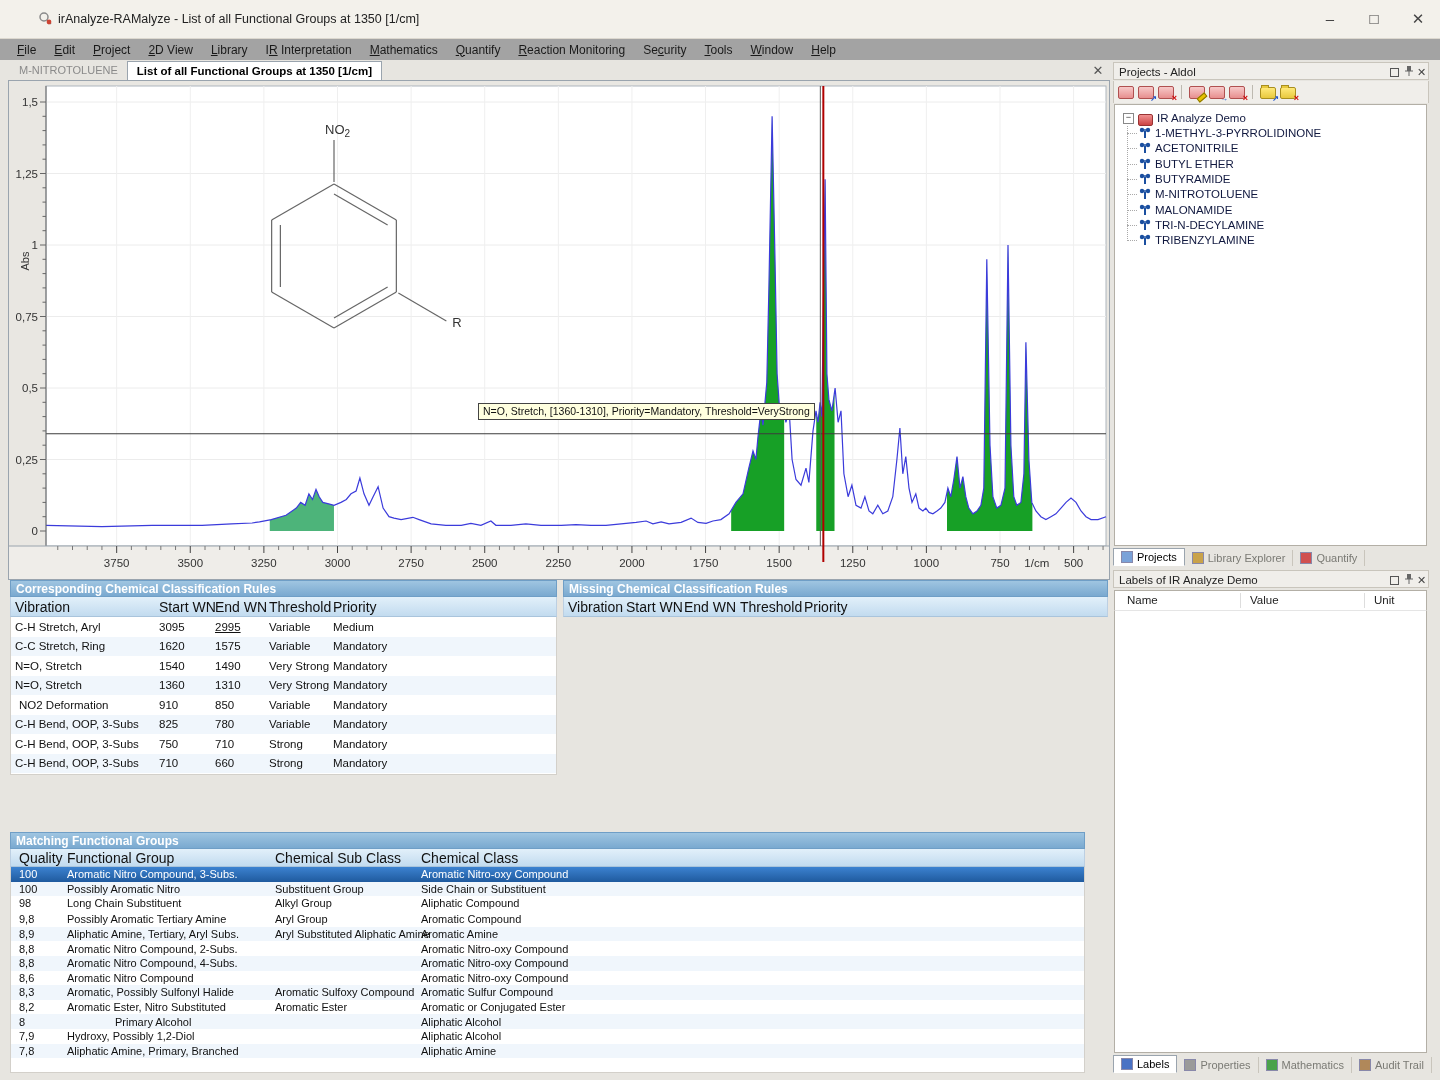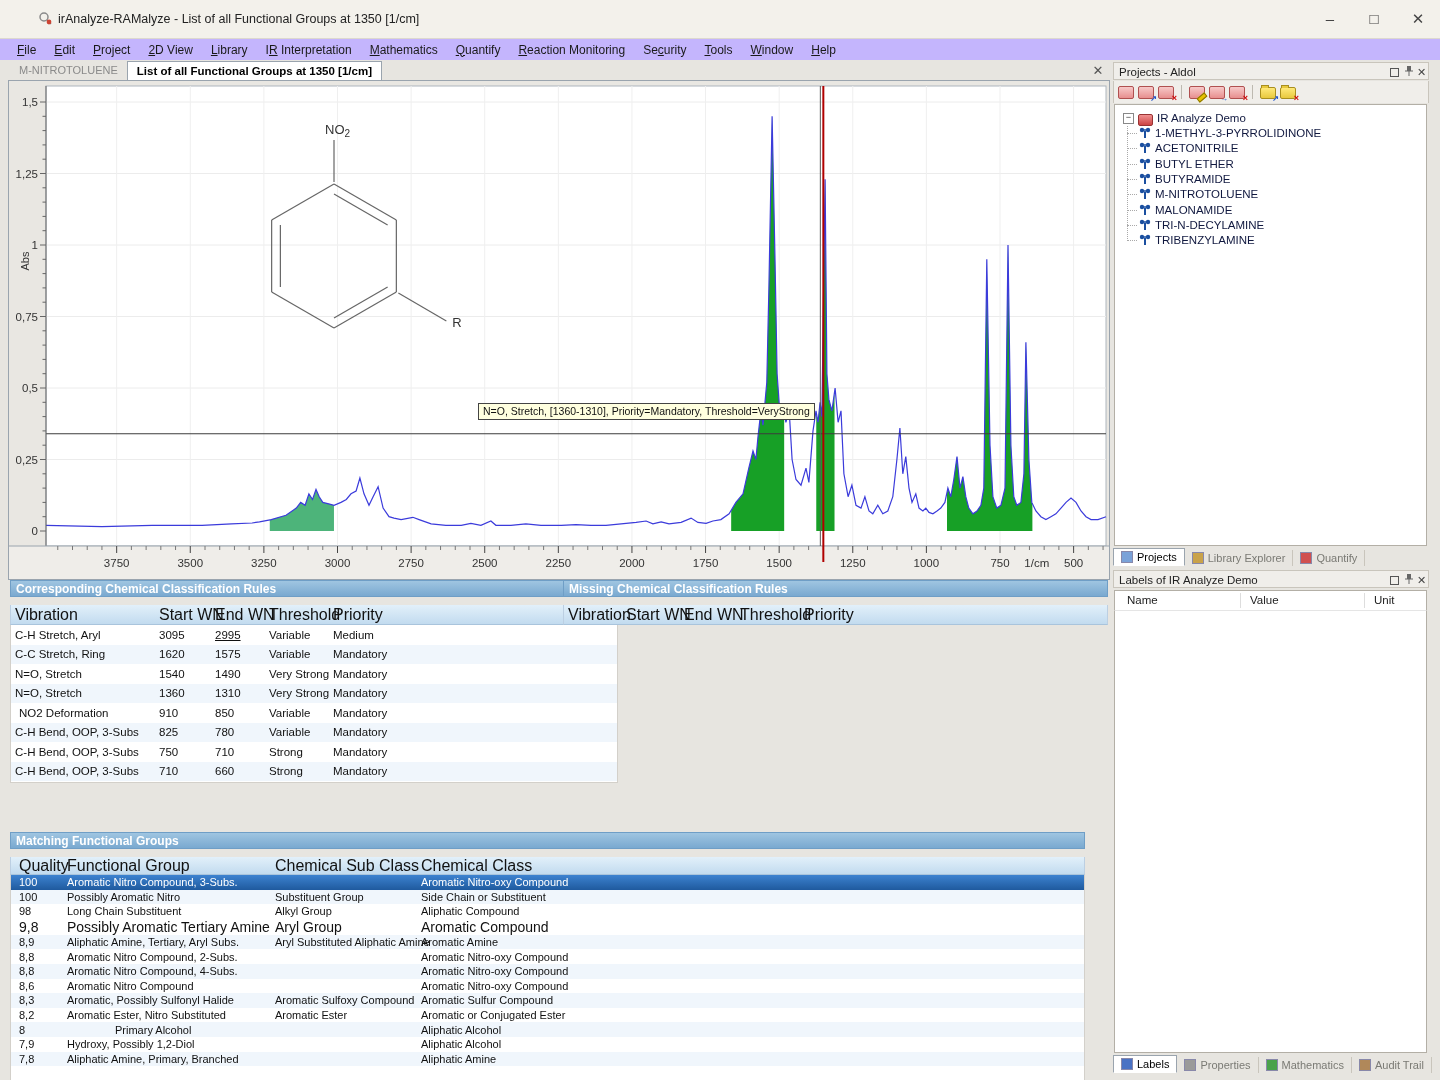--- a/index.html
+++ b/index.html
@@ -4,36 +4,36 @@
 <style>
   html,body{margin:0;padding:0;}
   body{width:1440px;height:1080px;position:relative;background:#e7e5e0;
        font-family:"Liberation Sans",sans-serif;overflow:hidden;color:#111;}
   .abs{position:absolute;}
   
   #titlebar{left:0;top:0;width:1440px;height:38px;background:#f3f1eb;border-bottom:1px solid #dcd8cf;}
   #title-text{left:58px;top:12px;font-size:12.5px;color:#222;white-space:nowrap;}
   .winbtn{top:7px;width:32px;height:24px;text-align:center;font-size:15px;color:#444;line-height:24px;cursor:default;}
   
-  #menubar{left:0;top:39px;width:1440px;height:21px;background:#c4b5fd;display:flex;align-items:center;padding-left:8px;box-sizing:border-box;}
+  #menubar{left:0;top:39px;width:1440px;height:21px;background:#a3a3a3;display:flex;align-items:center;padding-left:8px;box-sizing:border-box;}
   .menu-item{font-size:12px;color:#1a1a1a;padding:2px 9px;white-space:nowrap;}
   
   #doctabs{left:10px;top:61px;height:20px;display:flex;}
   .doctab{height:19px;line-height:19px;font-size:11px;padding:0 9px;color:#8a8a8a;white-space:nowrap;}
   .doctab.active{background:#fff;border:1px solid #9aa4ae;border-bottom:1px solid #fff;color:#000;font-weight:bold;font-size:11.5px;height:20px;}
   #tabclose{left:1090px;top:63px;font-size:13px;color:#555;width:16px;text-align:center;}
   
   #chartwrap{left:8px;top:80px;width:1100px;height:498px;background:#e9e7e2;border:1px solid #9aa4ae;box-sizing:content-box;}
   #tooltip{left:478px;top:403px;height:13px;line-height:13px;background:#ffffdf;border:1px solid #444;
            font-size:10.5px;padding:1px 4px;white-space:nowrap;color:#111;z-index:5;}
   
   .tbl-title{height:17px;line-height:17px;background:linear-gradient(#9fc5e1,#7aa9d0);border:1px solid #6f9ec6;
              color:#fff;font-weight:bold;font-size:12px;padding-left:5px;box-sizing:border-box;white-space:nowrap;}
   .tbl-cols{position:relative;background:linear-gradient(#e2f0fa,#c2dbef);border-left:1px solid #bccfe2;border-right:1px solid #bccfe2;
-            border-bottom:1px solid #a9c4dc;font-size:16px;color:#111;box-sizing:border-box;margin-top:8px;}
+            border-bottom:1px solid #a9c4dc;font-size:14px;color:#111;box-sizing:border-box;}
   .tbl-colcell{position:absolute;top:50%;transform:translateY(-50%);white-space:nowrap;}
   .tbl-body{position:relative;background:#fff;border:1px solid #d3d0ca;border-top:none;overflow:hidden;box-sizing:border-box;}
   .tbl-row{position:relative;background:#fff;}
   .tbl-row.alt{background:#f0f6fc;}
   .tbl-row.sel{background:linear-gradient(#3c82d0,#1f5a9e);color:#fff;}
   .tbl-cell{position:absolute;top:50%;transform:translateY(-50%);white-space:nowrap;}
   
   .panel-hdr{background:#f0eeea;border:1px solid #c9c5bc;height:18px;line-height:18px;font-size:11.5px;color:#222;
              padding-left:5px;box-sizing:border-box;}
   .hdr-ico{position:absolute;top:3px;font-size:11px;color:#444;line-height:12px;}
@@ -266,21 +266,21 @@
       <text x="443.352" y="246" font-size="13" font-family="&quot;Liberation Sans&quot;,sans-serif" fill="#333">R</text>
       <line x1="811.3333333333334" y1="5" x2="811.3333333333334" y2="465" stroke="#5a5a5a" stroke-width="1"></line>
       <line x1="814.3333333333334" y1="5" x2="814.3333333333334" y2="481" stroke="#b00000" stroke-width="2"></line>
     </svg>
 </div>
 <div class="abs" id="tooltip">N=O, Stretch, [1360-1310], Priority=Mandatory, Threshold=VeryStrong</div>
 
 <div id="tables-anchor"></div>
 <div id="rightpanel-anchor"></div>
 
-<div class="abs" style="left: 10px; top: 580px; width: 608px;">
+<div class="abs" style="left: 10px; top: 580px; width: 547px;">
     <div class="tbl-title">Corresponding Chemical Classification Rules</div>
     <div class="tbl-cols" style="height: 20px;">
       <span class="tbl-colcell" style="left: 4px;">Vibration</span>
       <span class="tbl-colcell" style="left: 148px;">Start WN</span>
       <span class="tbl-colcell" style="left: 204px;">End WN</span>
       <span class="tbl-colcell" style="left: 258px;">Threshold</span>
       <span class="tbl-colcell" style="left: 322px;">Priority</span>
     </div>
     <div class="tbl-body" style="height: 158px;">
       <div class="tbl-row" style="height: 19.5px; font-size: 11.5px;">
@@ -371,21 +371,21 @@
         <span class="tbl-cell" style="left: 56px;">Possibly Aromatic Nitro</span>
         <span class="tbl-cell" style="left: 264px;">Substituent Group</span>
         <span class="tbl-cell" style="left: 410px;">Side Chain or Substituent</span>
       </div>
       <div class="tbl-row" style="height: 14.6px; font-size: 11px;">
         <span class="tbl-cell" style="left: 8px;">98</span>
         <span class="tbl-cell" style="left: 56px;">Long Chain Substituent</span>
         <span class="tbl-cell" style="left: 264px;">Alkyl Group</span>
         <span class="tbl-cell" style="left: 410px;">Aliphatic Compound</span>
       </div>
-      <div class="tbl-row" style="height: 16px; font-size: 14px;">
+      <div class="tbl-row" style="height: 16px; font-size: 11px;">
         <span class="tbl-cell" style="left: 8px;">9,8</span>
         <span class="tbl-cell" style="left: 56px;">Possibly Aromatic Tertiary Amine</span>
         <span class="tbl-cell" style="left: 264px;">Aryl Group</span>
         <span class="tbl-cell" style="left: 410px;">Aromatic Compound</span>
       </div>
       <div class="tbl-row alt" style="height: 14.6px; font-size: 11px;">
         <span class="tbl-cell" style="left: 8px;">8,9</span>
         <span class="tbl-cell" style="left: 56px;">Aliphatic Amine, Tertiary, Aryl Subs.</span>
         <span class="tbl-cell" style="left: 264px;">Aryl Substituted Aliphatic Amine</span>
         <span class="tbl-cell" style="left: 410px;">Aromatic Amine</span>

